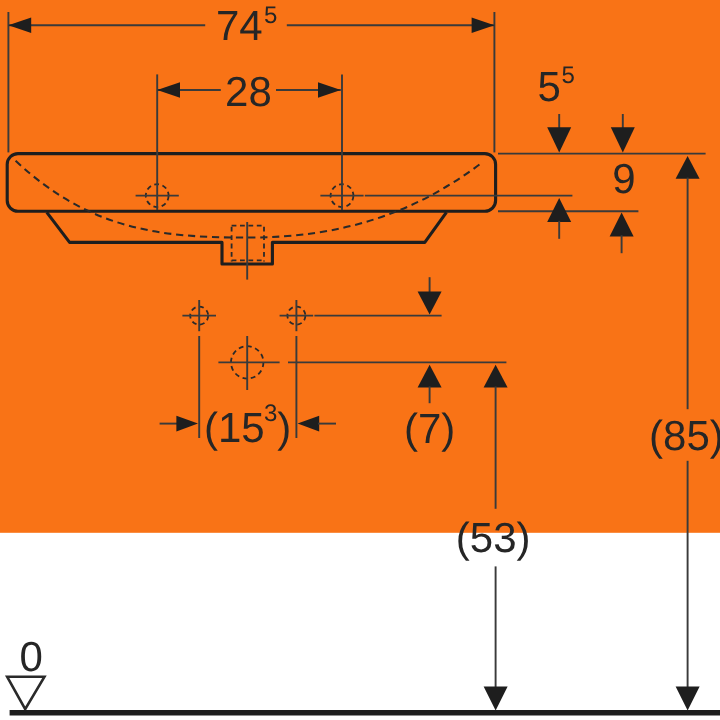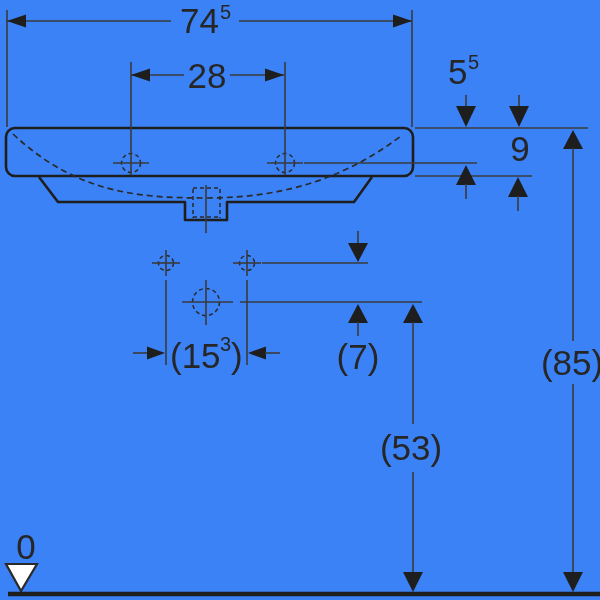--- a/index.html
+++ b/index.html
@@ -6,22 +6,22 @@
     margin: 0;
     padding: 0;
     width: 600px;
     height: 600px;
     background: #ffffff;
     overflow: hidden;
   }
   #stage {
     position: relative;
     width: 600px;
-    height: 600px;
-    background: #3b82f6;
+    height: 444px;
+    background: #f97316;
   }
   svg { display: block; }
   .thin   { stroke: #3a3a3a; stroke-width: 1.6; fill: none; stroke-linecap: butt; }
   .thick  { stroke: #1e1e1e; stroke-width: 2.6; fill: none; stroke-linejoin: round; }
   .ground { stroke: #1e1e1e; stroke-width: 4.5; fill: none; }
   .dash   { stroke: #2a2a2a; stroke-width: 1.7; fill: none; stroke-dasharray: 6 4; }
   .dashsm { stroke: #2a2a2a; stroke-width: 1.5; fill: none; stroke-dasharray: 4 3; }
   .head   { fill: #1e1e1e; stroke: none; }
   .datum  { fill: #ffffff; stroke: #2a2a2a; stroke-width: 2.2; }
   .txt {

